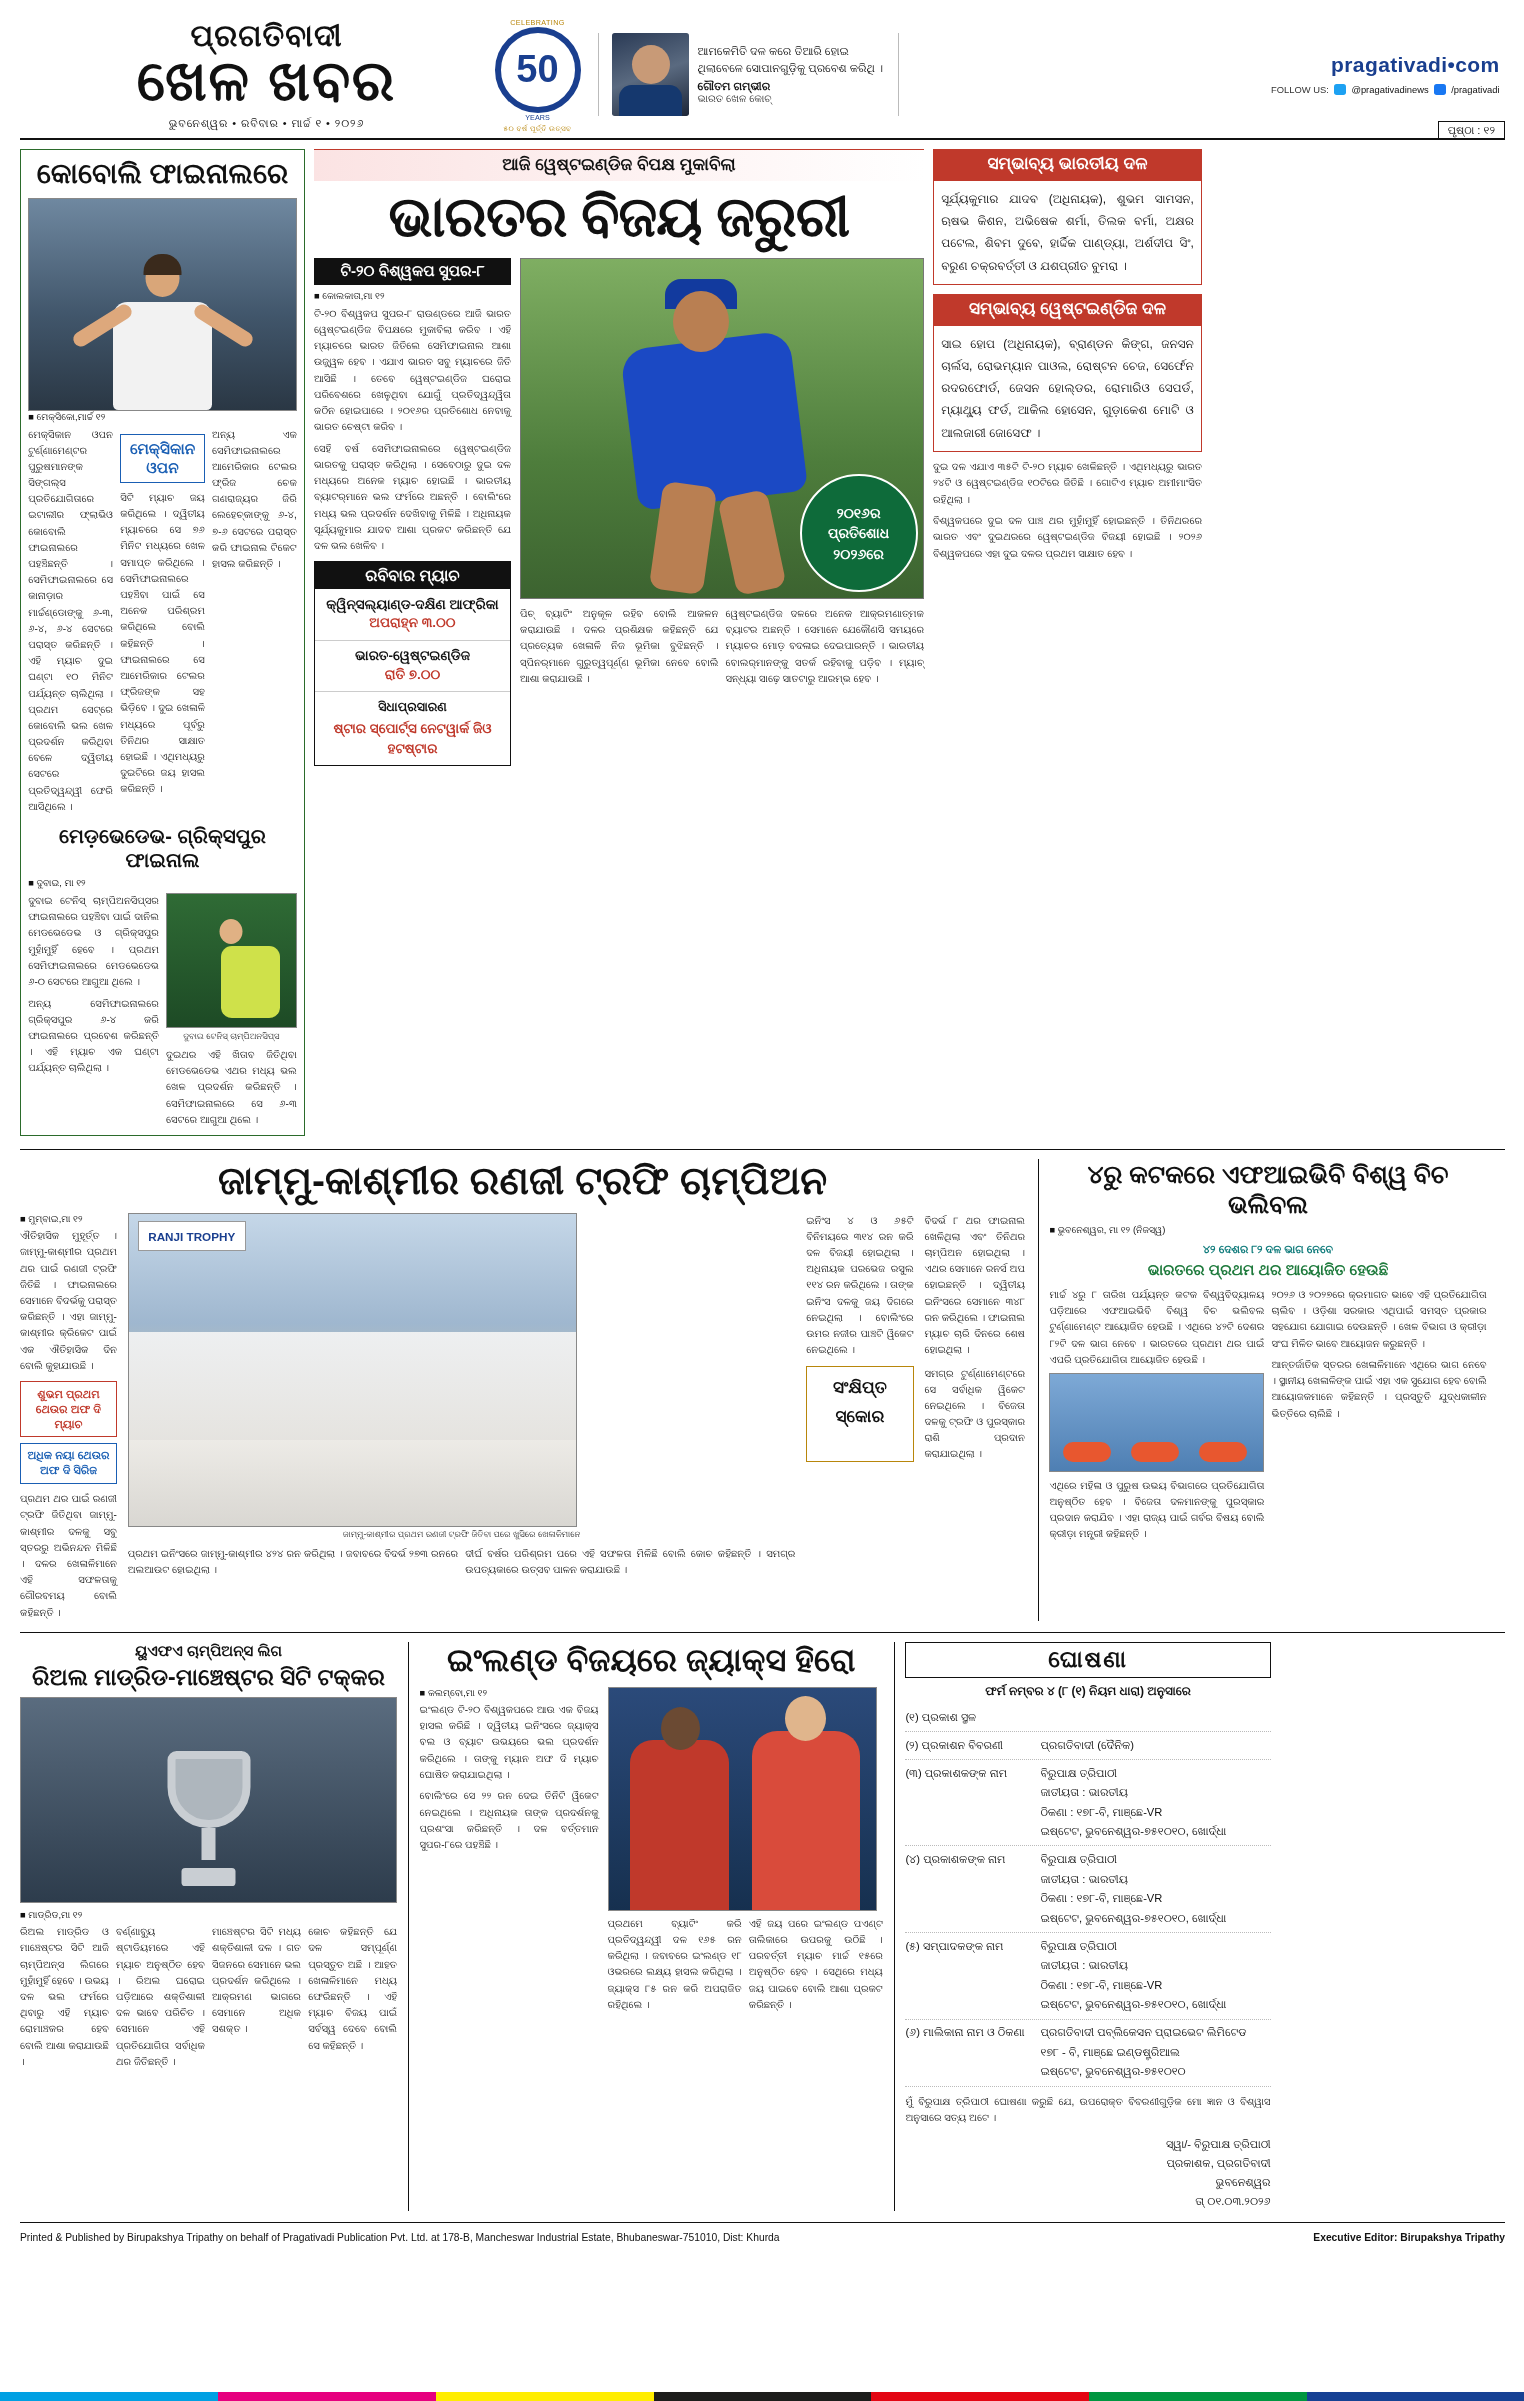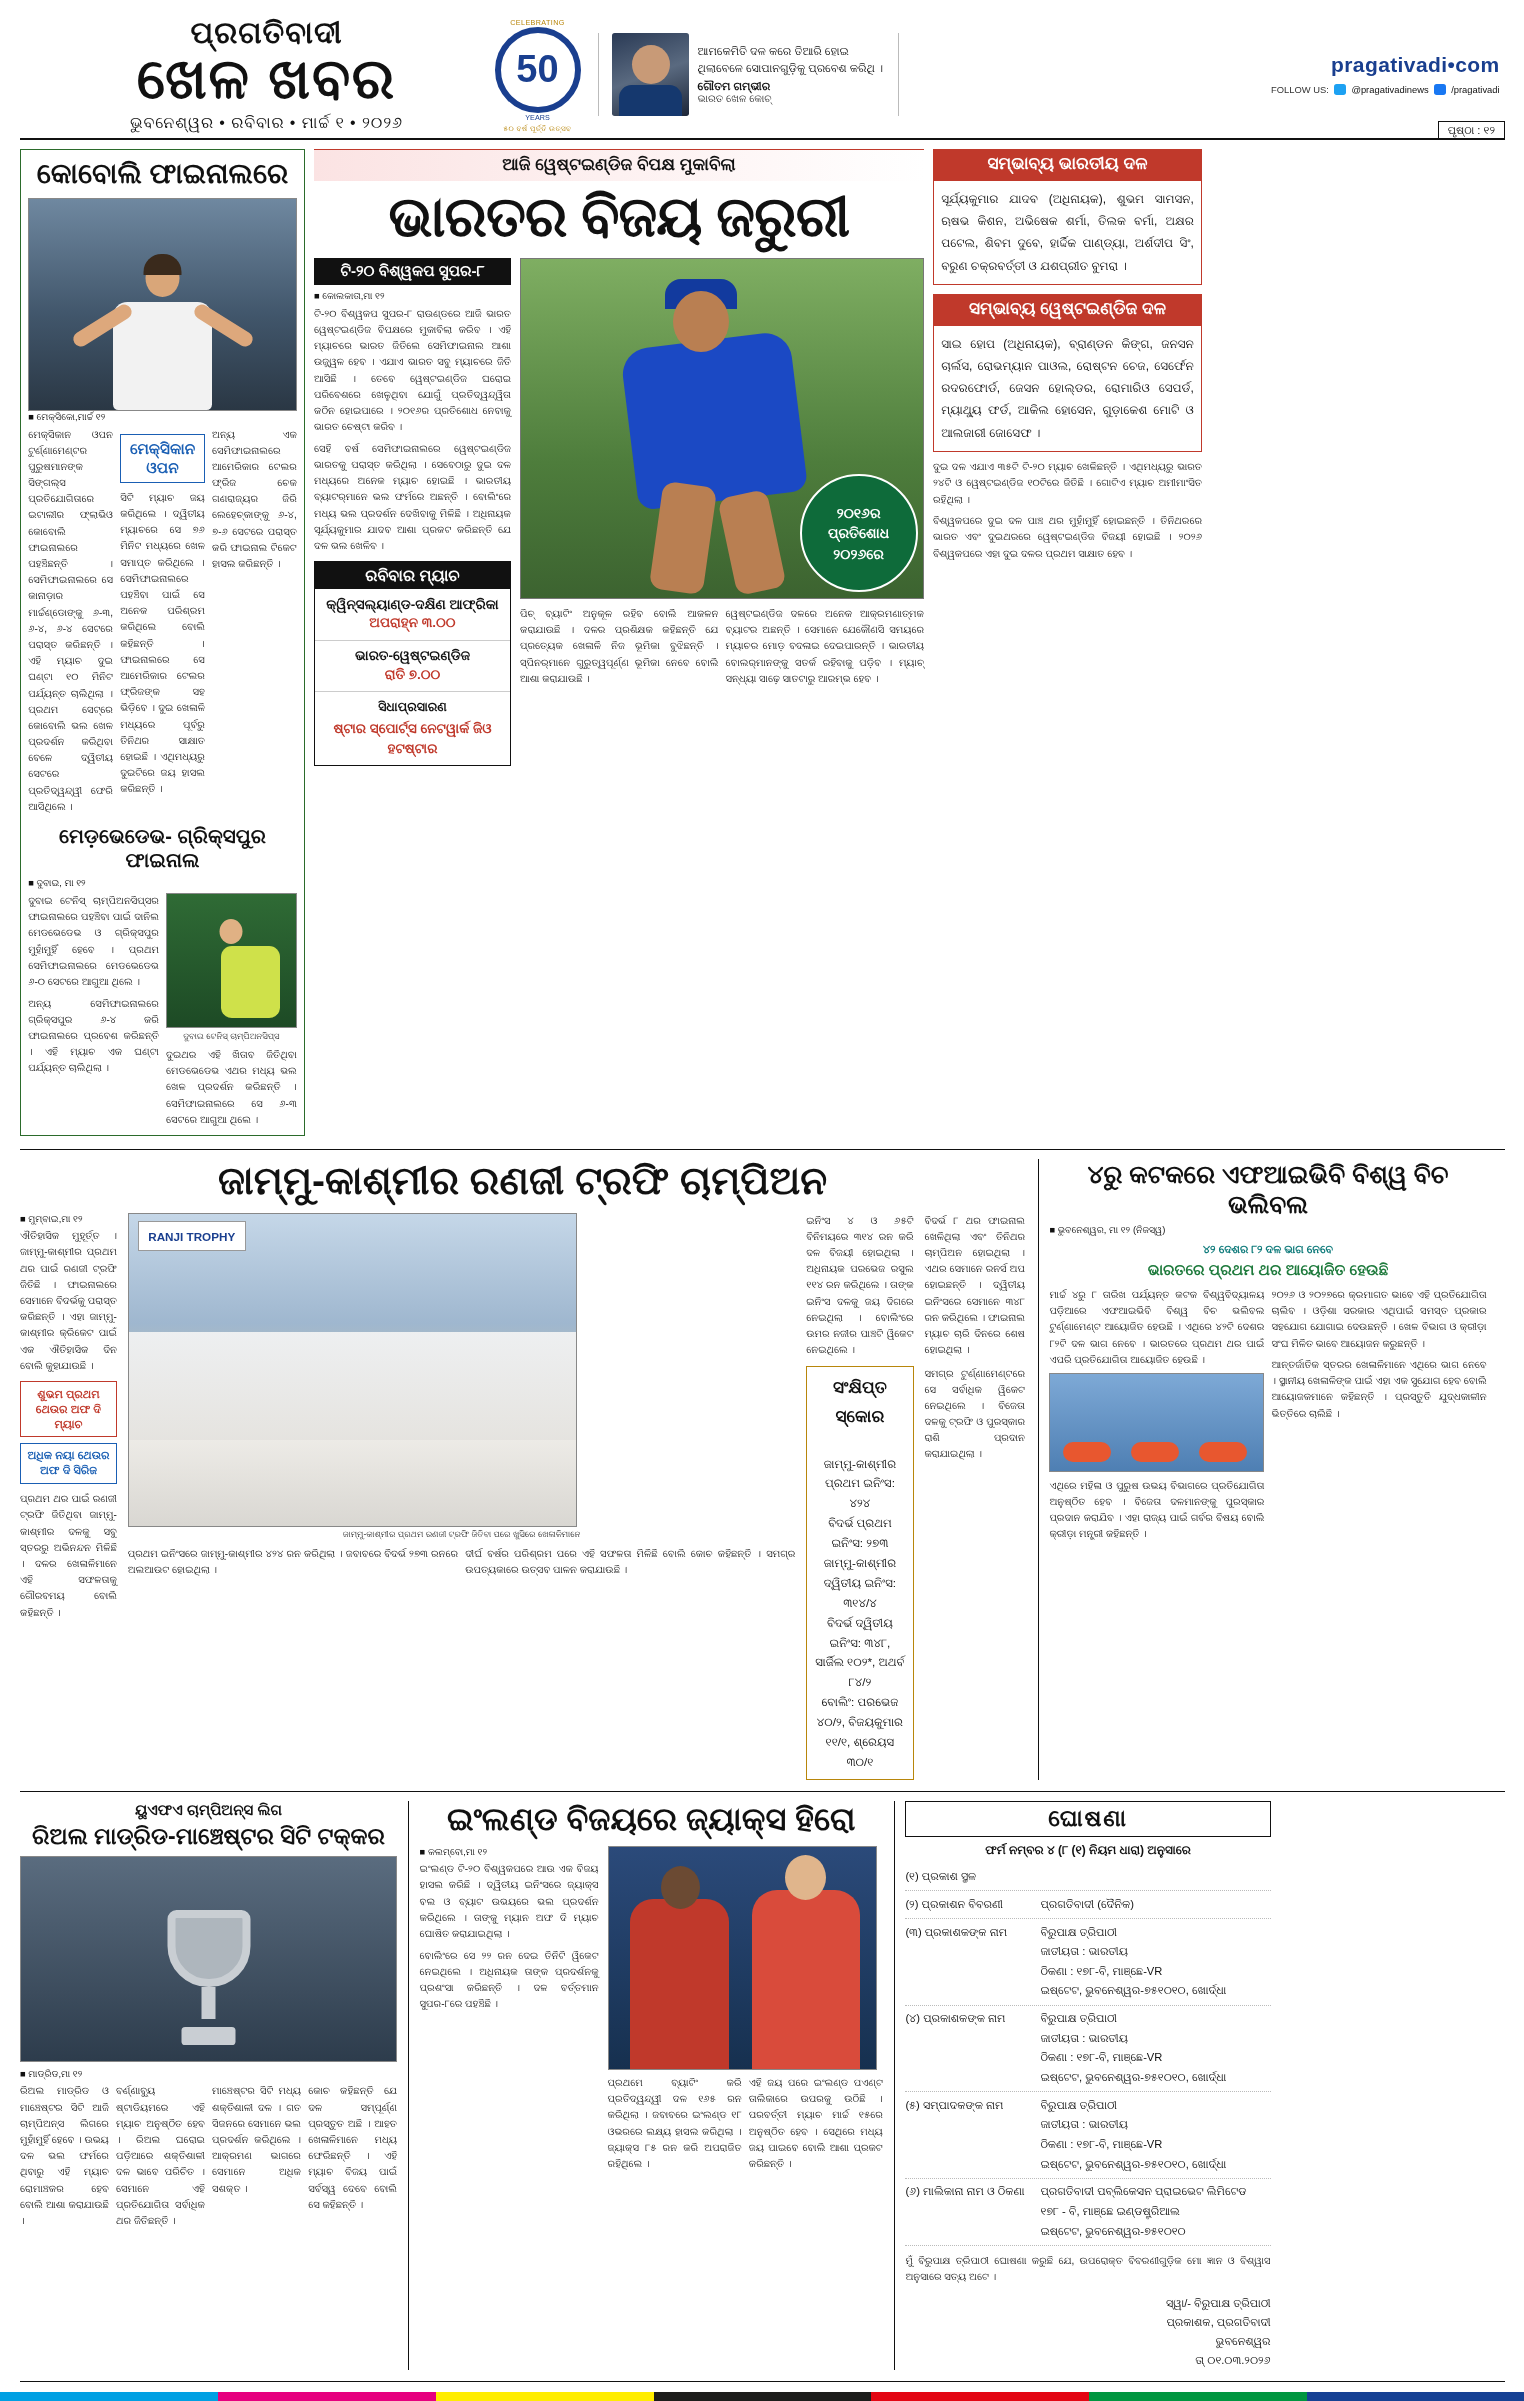--- a/index.html
+++ b/index.html
@@ -11,21 +11,21 @@
     color:#111;
     position:relative;
   }
   .page { width:1525px; height:2401px; padding:16px 20px 0 20px; position:relative; background:#fff; }
 
   
   .masthead { display:flex; align-items:center; border-bottom:2.7px solid #111; padding-bottom:5.4px; position:relative; }
   .mh-logo { width:466px; text-align:center; padding-left:27px; }
   .mh-logo .pragativadi { font-size:30.5px; font-weight:bold; letter-spacing:0.9px; color:#111; line-height:1.1; }
   .mh-logo .khela { font-size:56px; font-weight:bold; color:#111; line-height:1.05; letter-spacing:1.8px; }
-  .mh-logo .dateline { font-size:16px; color:#111; margin-top:5.4px; letter-spacing:0.9px; }
+  .mh-logo .dateline { font-size:11px; color:#111; margin-top:5.4px; letter-spacing:0.9px; }
   .fifty { width:103px; text-align:center; }
   .fifty .ring { width:86px;height:86px;border-radius:50%;border:6.3px solid #1a3f8f; margin:0 auto; position:relative; display:flex; align-items:center; justify-content:center; }
   .fifty .ring .num { font-size:38px; font-weight:bold; color:#1a3f8f; }
   .fifty .celeb { font-size:7.2px; color:#b8860b; margin-top:1.8px; letter-spacing:0.4px;}
   .fifty .yrs { font-size:7.2px; color:#1a3f8f; }
   .mh-promo { display:flex; align-items:center; gap:9px; padding:0 12.6px; border-left:0.9px solid #bbb; border-right:0.9px solid #bbb; margin-left:9px; }
   .mh-promo .headshot { width:77px; height:83px; border-radius:2.7px; background:linear-gradient(160deg,#2a3a55 0%,#5a6a80 50%,#1d2638 100%); position:relative; overflow:hidden; }
   .mh-promo .headshot:after{content:"";position:absolute;left:20px;top:12.6px;width:38px;height:39px;border-radius:50%;background:#c89a77;}
   .mh-promo .headshot:before{content:"";position:absolute;left:7.2px;bottom:0;width:63px;height:30.5px;border-radius:12.6px 12.6px 0 0;background:#15386e;}
   .mh-promo .ptext { font-size:11.2px; line-height:1.5; max-width:188px; color:#111; }
@@ -310,25 +310,20 @@
           <div class="two-col" style="margin-top:5.4px">
             <div class="body-text">ପ୍ରଥମ ଇନିଂସରେ ଜାମ୍ମୁ-କାଶ୍ମୀର ୪୨୪ ରନ କରିଥିଲା । ଜବାବରେ ବିଦର୍ଭ ୨୭୩ ରନରେ ଅଲଆଉଟ ହୋଇଥିଲା ।</div>
             <div class="body-text">ଦୀର୍ଘ ବର୍ଷର ପରିଶ୍ରମ ପରେ ଏହି ସଫଳତା ମିଳିଛି ବୋଲି କୋଚ କହିଛନ୍ତି । ସମଗ୍ର ଉପତ୍ୟକାରେ ଉତ୍ସବ ପାଳନ କରାଯାଉଛି ।</div>
           </div>
         </div>
 
         <div style="width:144px">
           <div class="body-text">ଇନିଂସ ୪ ଓ ୬୫ଟି ବିନିମୟରେ ୩୧୪ ରନ କରି ଦଳ ବିଜୟୀ ହୋଇଥିଲା । ଅଧିନାୟକ ପରଭେଜ ରସୁଲ ୧୧୪ ରନ କରିଥିଲେ । ତାଙ୍କ ଇନିଂସ ଦଳକୁ ଜୟ ଦିଗରେ ନେଇଥିଲା । ବୋଲିଂରେ ଉମର ନଜୀର ପାଞ୍ଚଟି ୱିକେଟ ନେଇଥିଲେ ।</div>
           <div class="score-box" style="margin-top:7.2px">
             <div class="ttl">ସଂକ୍ଷିପ୍ତ ସ୍କୋର</div>
-            <div style="white-space:pre-line">ଜାମ୍ମୁ-କାଶ୍ମୀର ପ୍ରଥମ ଇନିଂସ: ୪୨୪
-ବିଦର୍ଭ ପ୍ରଥମ ଇନିଂସ: ୨୭୩
-ଜାମ୍ମୁ-କାଶ୍ମୀର ଦ୍ୱିତୀୟ ଇନିଂସ: ୩୧୪/୪
-ବିଦର୍ଭ ଦ୍ୱିତୀୟ ଇନିଂସ: ୩୪୮, ସାର୍ଜିଲ ୧୦୨*, ଅଥର୍ବ ୮୪/୨
-ବୋଲିଂ: ପରଭେଜ ୪୦/୨, ବିଜୟକୁମାର ୧୧/୧, ଶ୍ରେୟସ ୩୦/୧</div>
           </div>
         </div>
 
         <div style="width:135px">
           <div class="body-text">ବିଦର୍ଭ ୮ ଥର ଫାଇନାଲ ଖେଳିଥିଲା ଏବଂ ତିନିଥର ଚାମ୍ପିଅନ ହୋଇଥିଲା । ଏଥର ସେମାନେ ରନର୍ସ ଅପ ହୋଇଛନ୍ତି । ଦ୍ୱିତୀୟ ଇନିଂସରେ ସେମାନେ ୩୪୮ ରନ କରିଥିଲେ । ଫାଇନାଲ ମ୍ୟାଚ ଚାରି ଦିନରେ ଶେଷ ହୋଇଥିଲା ।</div>
           <div class="body-text" style="margin-top:7.2px">ସମଗ୍ର ଟୁର୍ଣ୍ଣାମେଣ୍ଟରେ ସେ ସର୍ବାଧିକ ୱିକେଟ ନେଇଥିଲେ । ବିଜେତା ଦଳକୁ ଟ୍ରଫି ଓ ପୁରସ୍କାର ରାଶି ପ୍ରଦାନ କରାଯାଇଥିଲା ।</div>
         </div>
       </div>
     </div>
 

